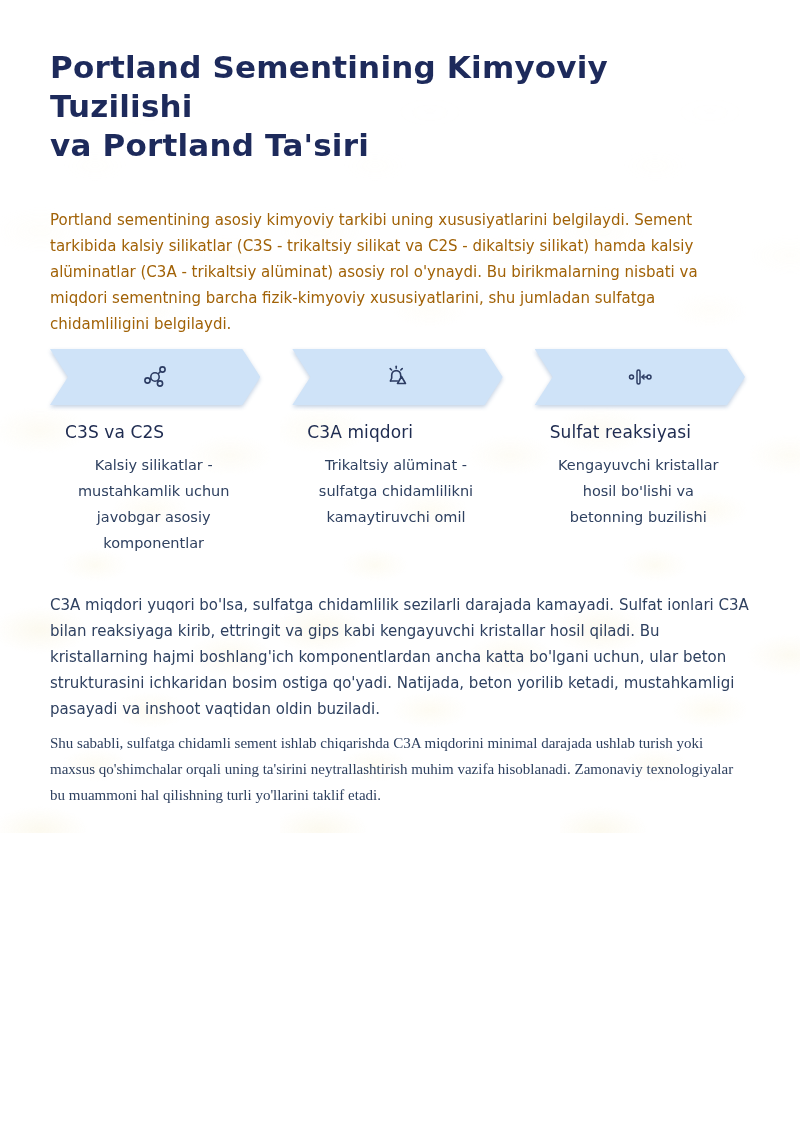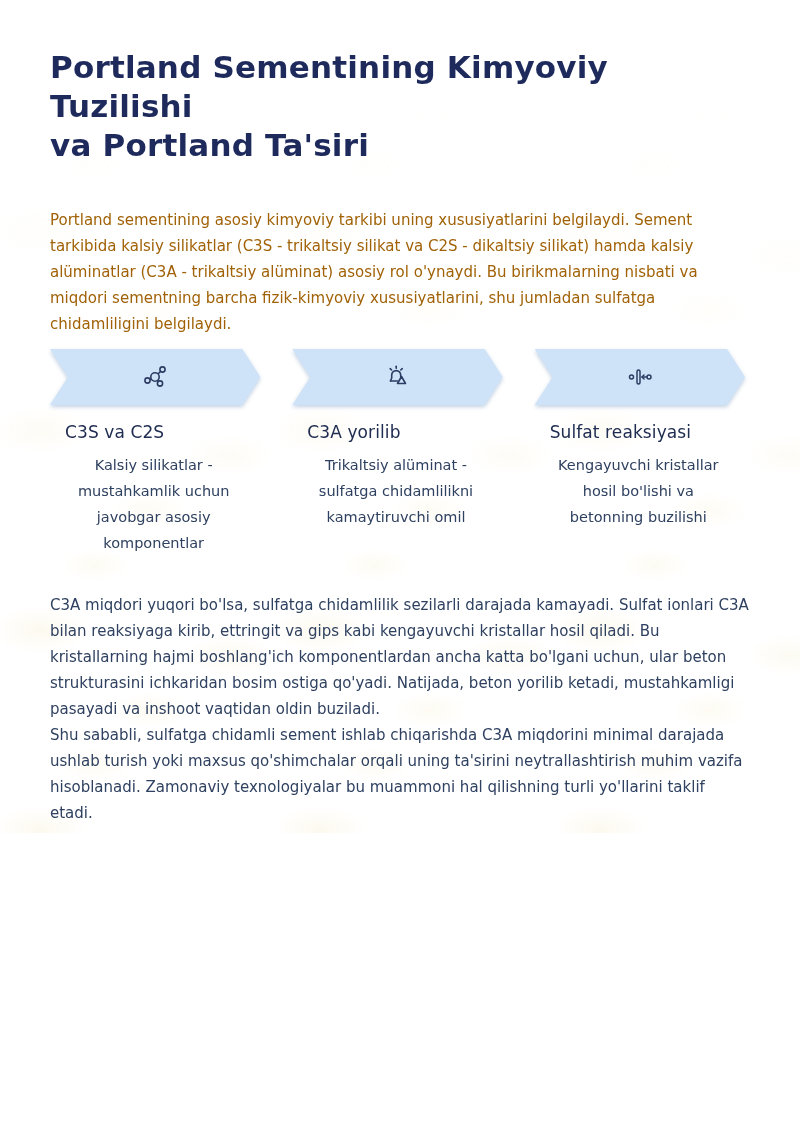--- a/index.html
+++ b/index.html
@@ -84,21 +84,21 @@
     text-align:center;
   }
 
   .para{
     color:#2f4160;
     font-size:15px;
     line-height:26px;
     max-width:700px;
   }
   .para-1{ margin-top:36px; }
-  .para-2{ margin-top:0; }
+  .para-2{ margin-top:8px;font-family:Liberation Serif, serif; }
 </style>
 </head>
 <body>
 
 <div class="page">
   <div class="watermark"></div>
 
   <div class="content">
 
     <h1 class="title">
@@ -138,21 +138,21 @@
                 <path d="M8.5 19 c0-1.2 1.2-1.6 1.2-3.2 v-2.6 c0-2.6 2-4.6 4.5-4.6 s4.5 2 4.5 4.6 v1.6"></path>
                 <path d="M8.5 19 h7"></path>
                 <line x1="14.2" y1="6.2" x2="14.2" y2="4.2"></line>
                 <line x1="9.6" y1="8" x2="8.2" y2="6.6"></line>
                 <line x1="18.8" y1="8" x2="20.2" y2="6.6"></line>
                 <path d="M19.5 14.5 L23.5 21.5 L15.5 21.5 Z"></path>
               </svg>
             </span>
           </div>
         </div>
-        <div class="step-heading">C3A yorilib</div>
+        <div class="step-heading">C3A miqdori</div>
         <div class="step-body">Trikaltsiy alüminat - sulfatga chidamlilikni kamaytiruvchi omil</div>
       </div>
 
       <div class="step">
         <div class="chevron-wrap">
           <div class="chevron">
             <span class="step-icon">
               <svg width="30" height="30" viewBox="0 0 30 30" fill="none" stroke="#2c3c63" stroke-width="1.5" stroke-linecap="round" stroke-linejoin="round">
                 <circle cx="6.5" cy="15" r="2"></circle>
                 <rect x="12" y="8" width="3" height="14" rx="1.5"></rect>

